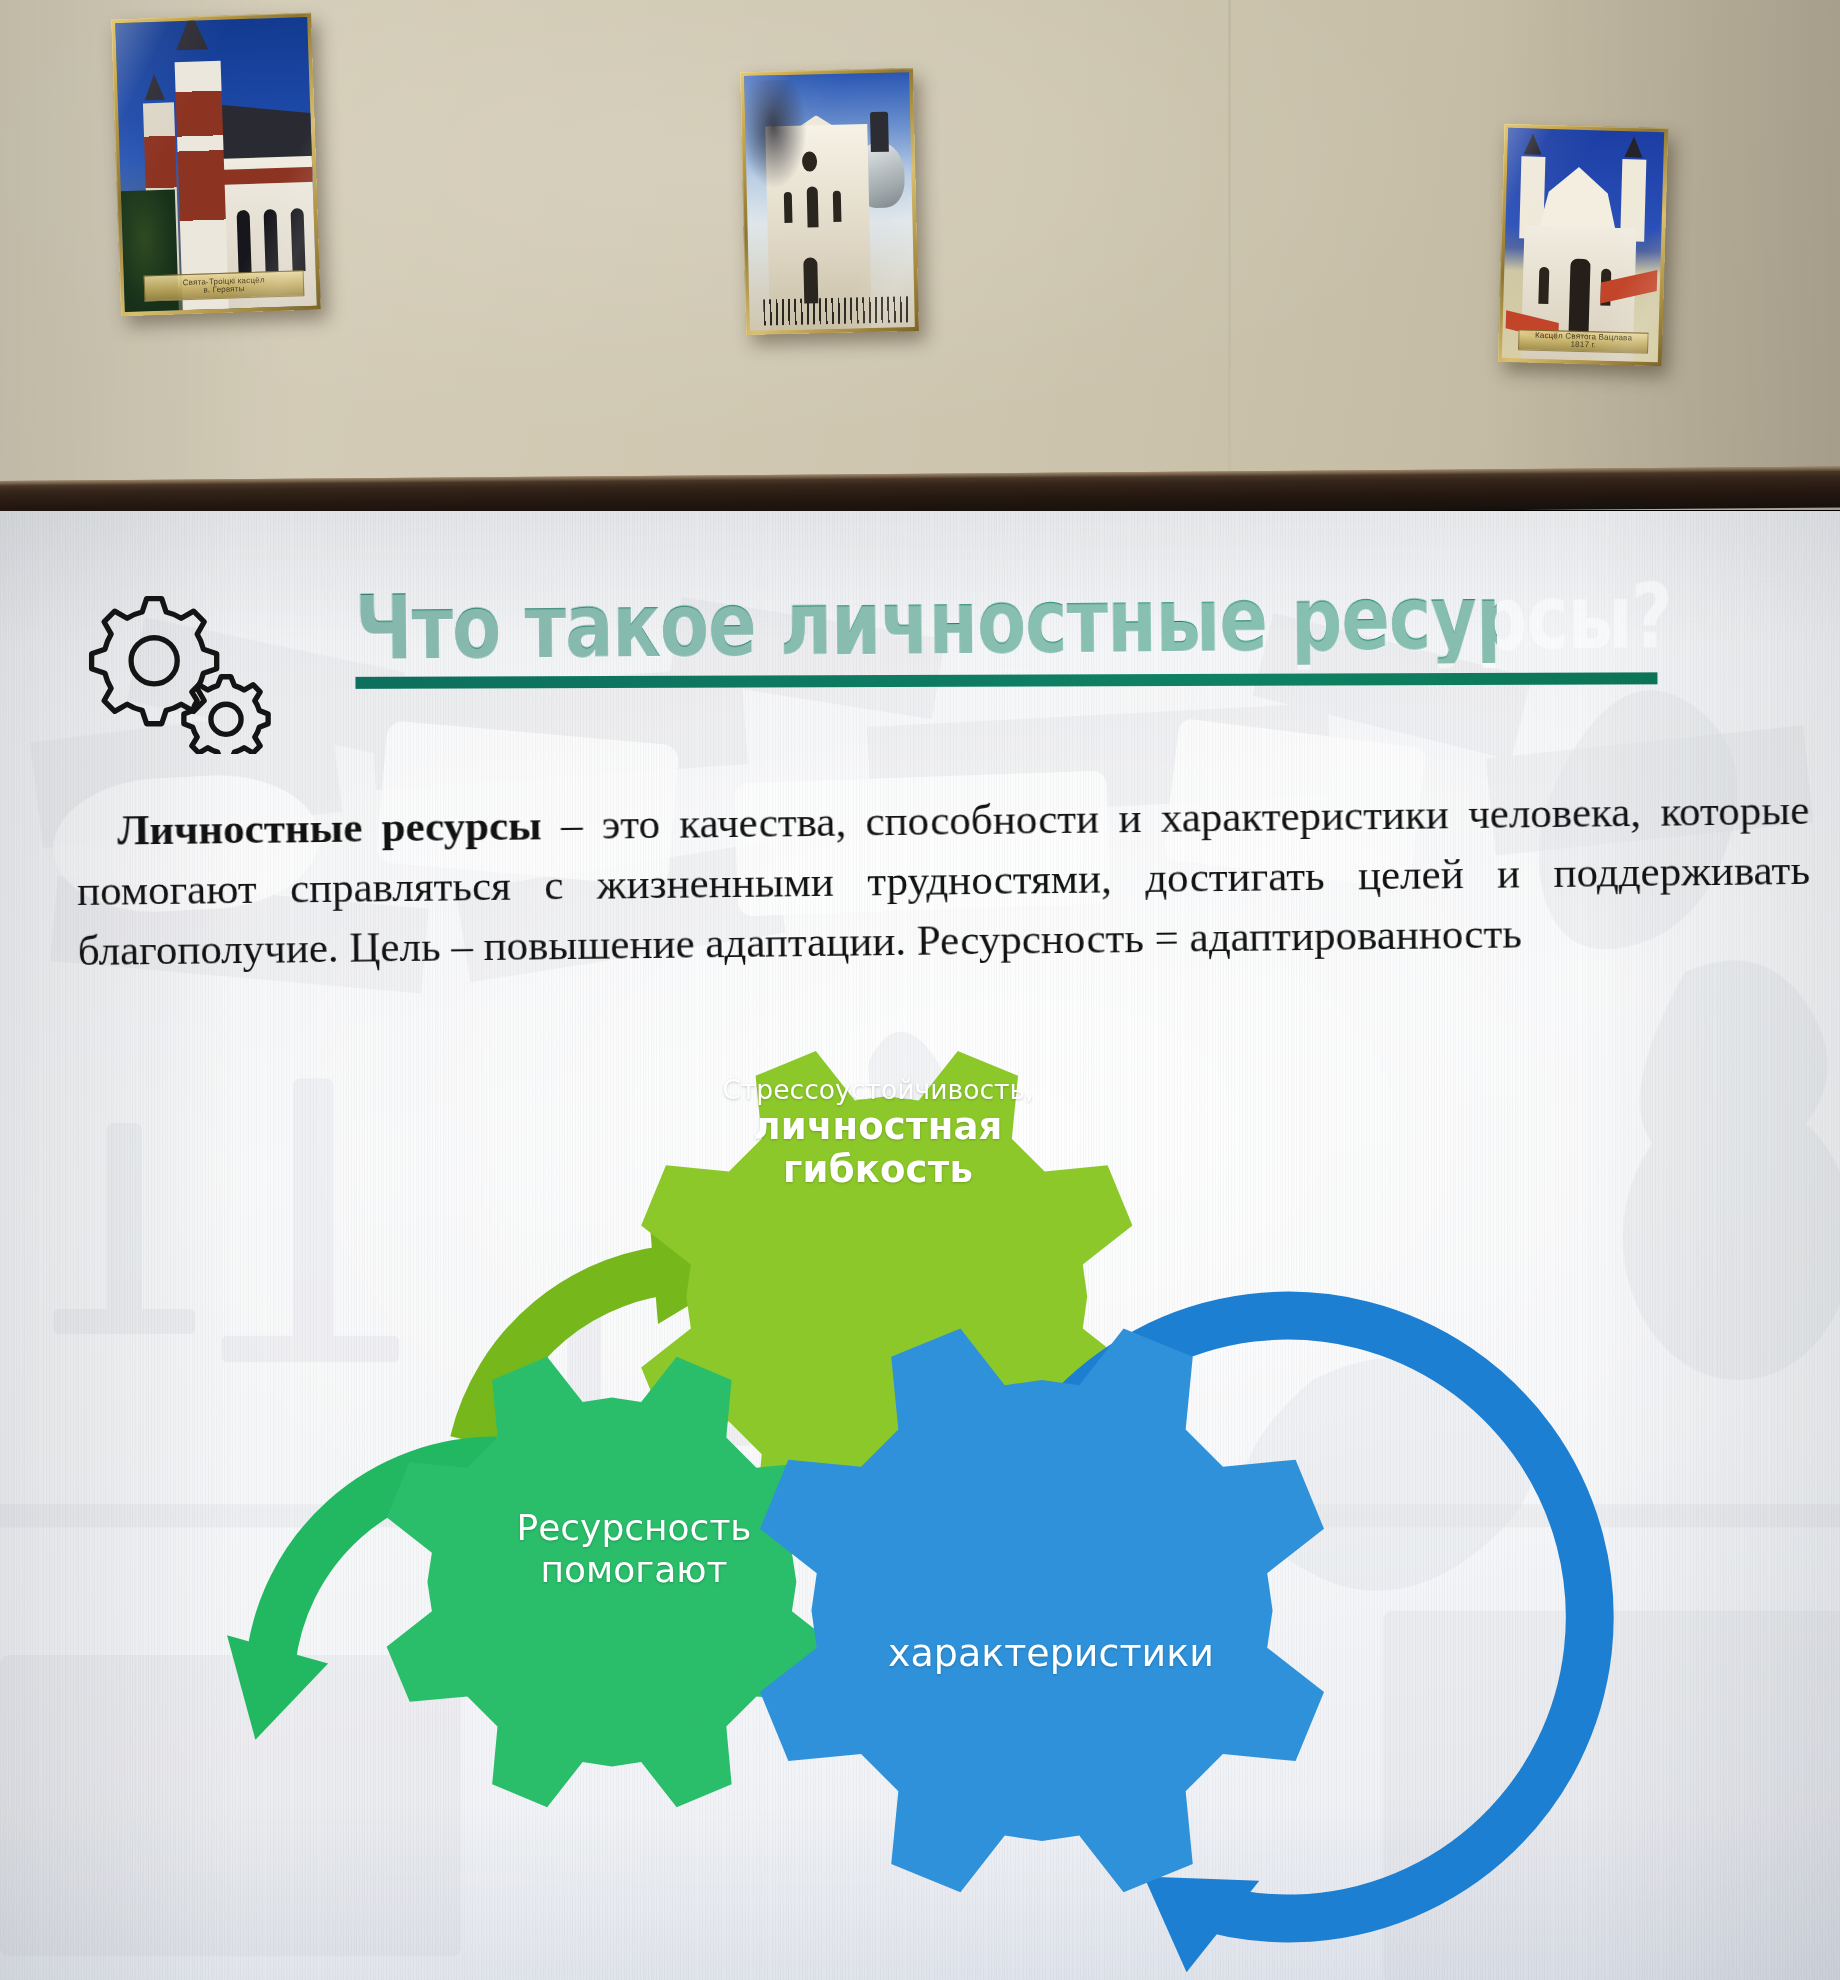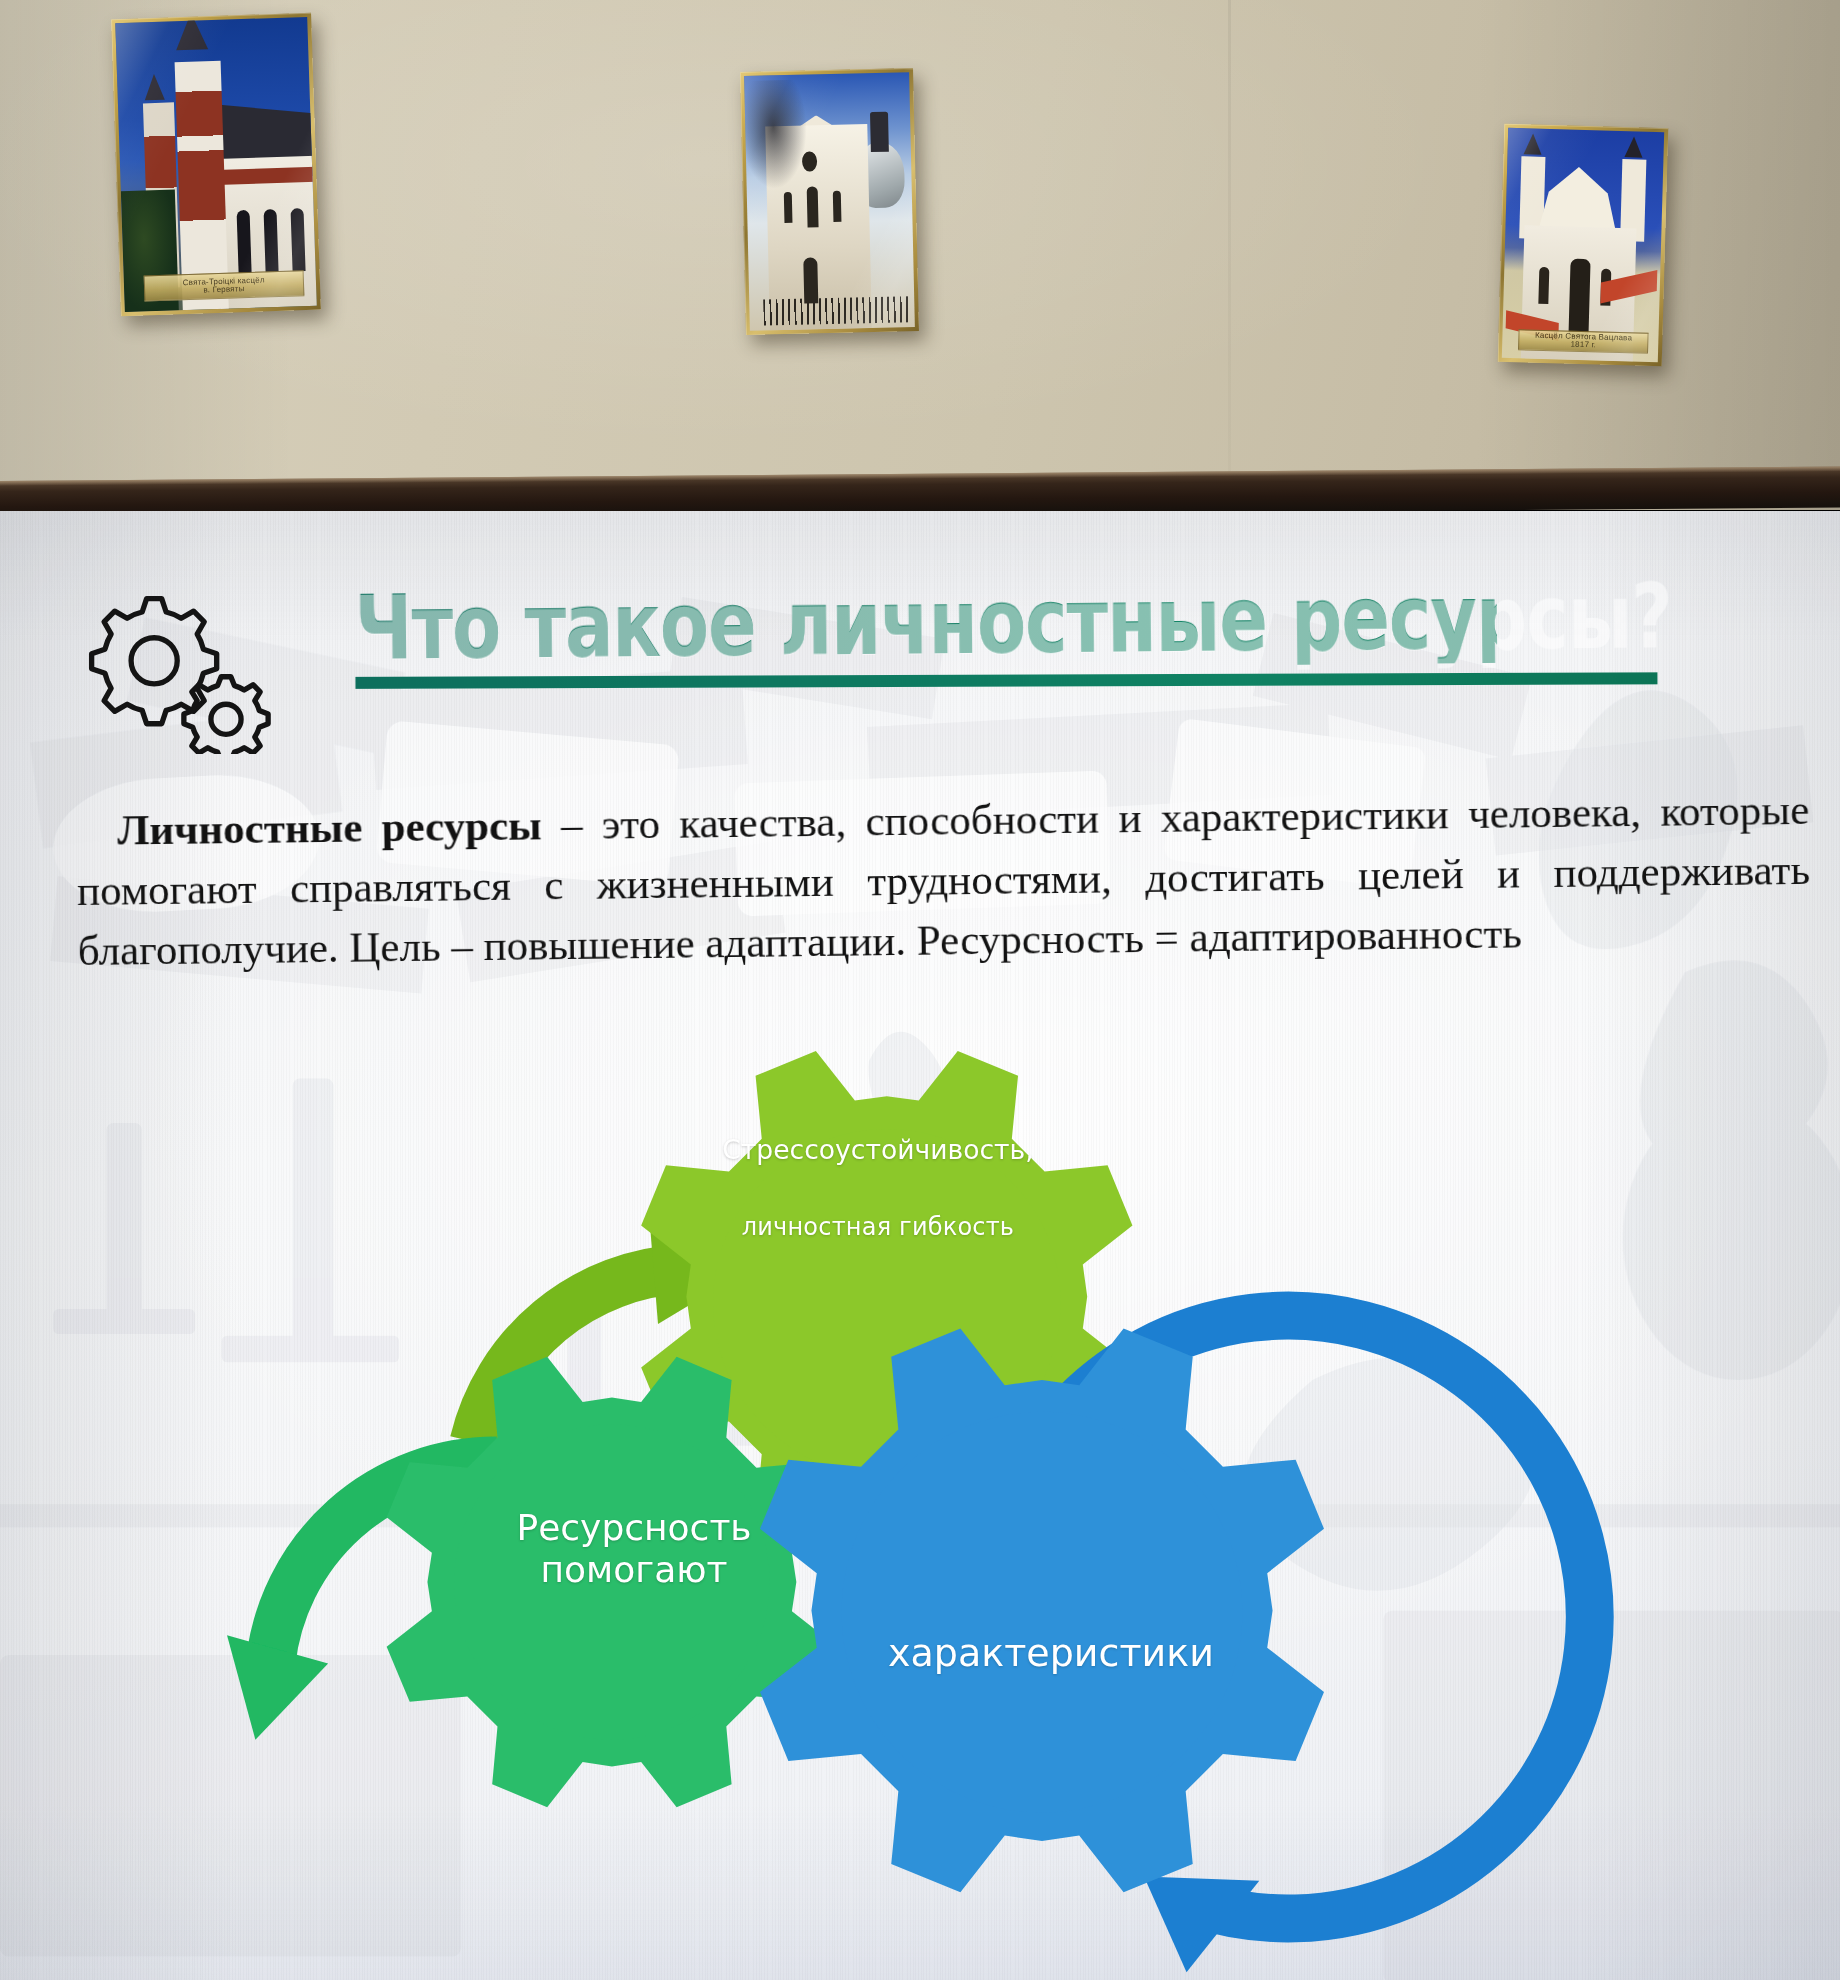--- a/index.html
+++ b/index.html
@@ -186,23 +186,23 @@
   .gear-label{
     position:absolute;
     color:#ffffff;
     font-family:"DejaVu Sans", sans-serif;
     text-align:center;
     text-shadow:0 0.9px 2.7px rgba(0,0,0,.20);
     pointer-events:none;
     line-height:1.16;
   }
   #label-green{
-    left:674px;top:1135px;width:408px;font-size:26.6px;font-weight:400;
-  }
-  #label-green .l2{display:block;font-weight:400;font-size:24px;letter-spacing:0.2px;margin-top:48px;}
+    left:674px;top:1075px;width:408px;font-size:26.6px;font-weight:400;
+  }
+  #label-green .l2{display:block;font-weight:700;font-size:37px;letter-spacing:0.2px;}
   #label-teal{
     left:461px;top:1507px;width:346px;font-size:36px;font-weight:400;
   }
   #label-blue{
     left:825px;top:1587px;width:452px;font-size:38px;font-weight:400;
   }
 </style>
 </head>
 <body>
 

